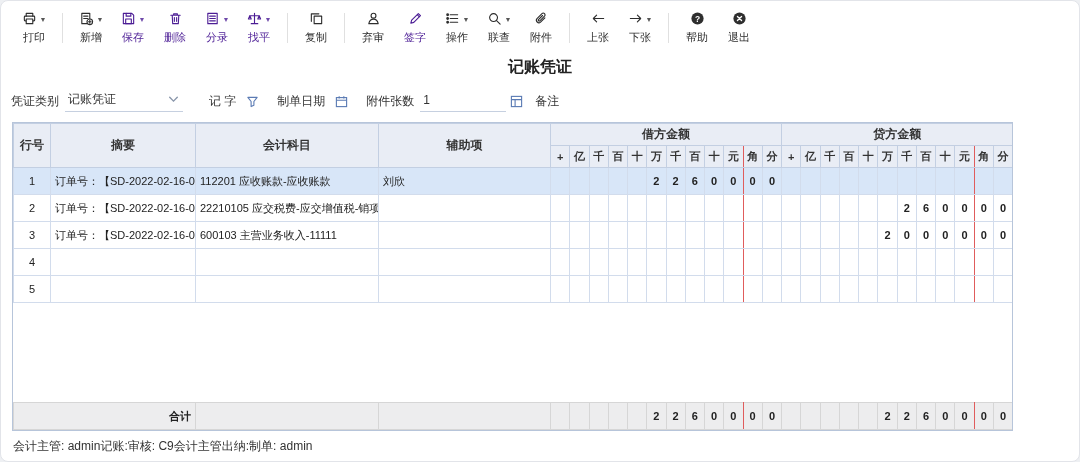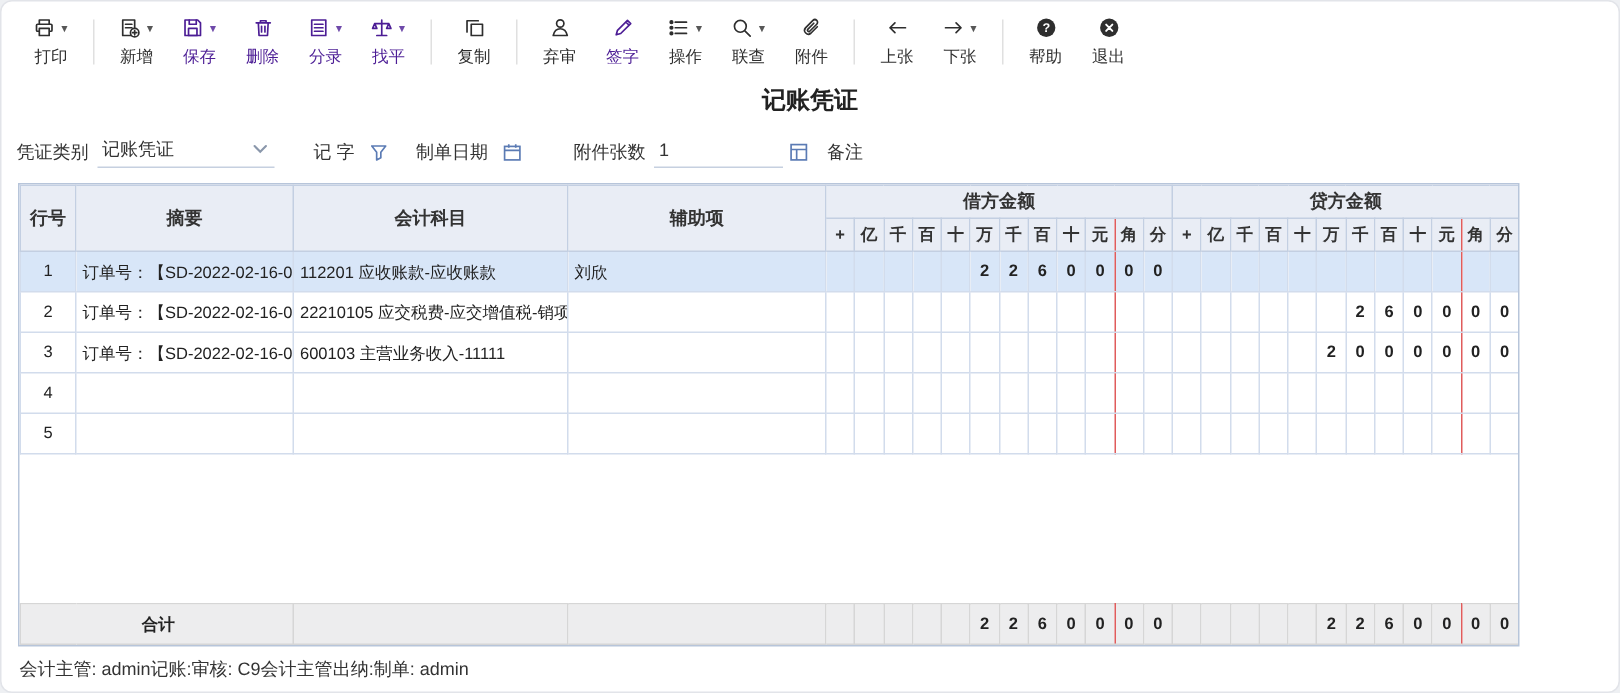--- a/index.html
+++ b/index.html
@@ -35,21 +35,21 @@
 tbody td{height:27px;padding:0 4px;font-size:11px;color:#222}
 td.c{text-align:center;padding:0}
 td.digit{text-align:center;font-weight:bold;padding:0}
 tr.sel td{background:#d8e6f8}
 th.red-r,td.red-r{border-right-color:#e05c5c}
 th.sec-l,td.sec-l{border-left-color:#9fb3d1}
 tr.filler{height:100%}
 tr.filler td{border:none;border-top:1px solid #d2dcec;background:#fff;height:auto}
 tr.total td{background:#ededee;border-color:#d6d6d6;font-weight:bold;height:27px}
 tr.total td.red-r{border-right-color:#e05c5c}
-td.tl{text-align:center;padding-left:6px}
+td.tl{text-align:right;padding-left:6px}
 
 .footer{flex:0 0 30px;display:flex;align-items:center;padding:0 12px;font-size:12px}
 .fi{white-space:nowrap}
 </style>
 </head>
 <body>
 
 <div class="page">
 
   <div class="toolbar" id="toolbar">
@@ -265,21 +265,21 @@
     </span>
 
     <span class="f-label" style="margin-left:18px">制单日期</span>
     <span class="f-ic">
       <svg viewBox="0 0 14 14">
           <rect x="1.5" y="2.8" width="11" height="9.7" fill="none" stroke="#5b7bb4" stroke-width="1.2"></rect>
           <path d="M1.5 5.6h11M4.5 1.3v2.4M9.5 1.3v2.4" fill="none" stroke="#5b7bb4" stroke-width="1.2"></path>
         </svg>
     </span>
 
-    <span class="f-label" style="margin-left:34px">附件张数</span>
+    <span class="f-label" style="margin-left:18px">附件张数</span>
     <div class="f-box" style="width:86px">
       <span class="f-val">1</span>
     </div>
     <span class="f-ic">
       <svg viewBox="0 0 14 14">
           <rect x="1.5" y="1.5" width="11" height="11" fill="none" stroke="#5b7bb4" stroke-width="1.2"></rect>
           <path d="M1.5 5h11M5.5 5v7.5" fill="none" stroke="#5b7bb4" stroke-width="1.2"></path>
         </svg>
     </span>
 

